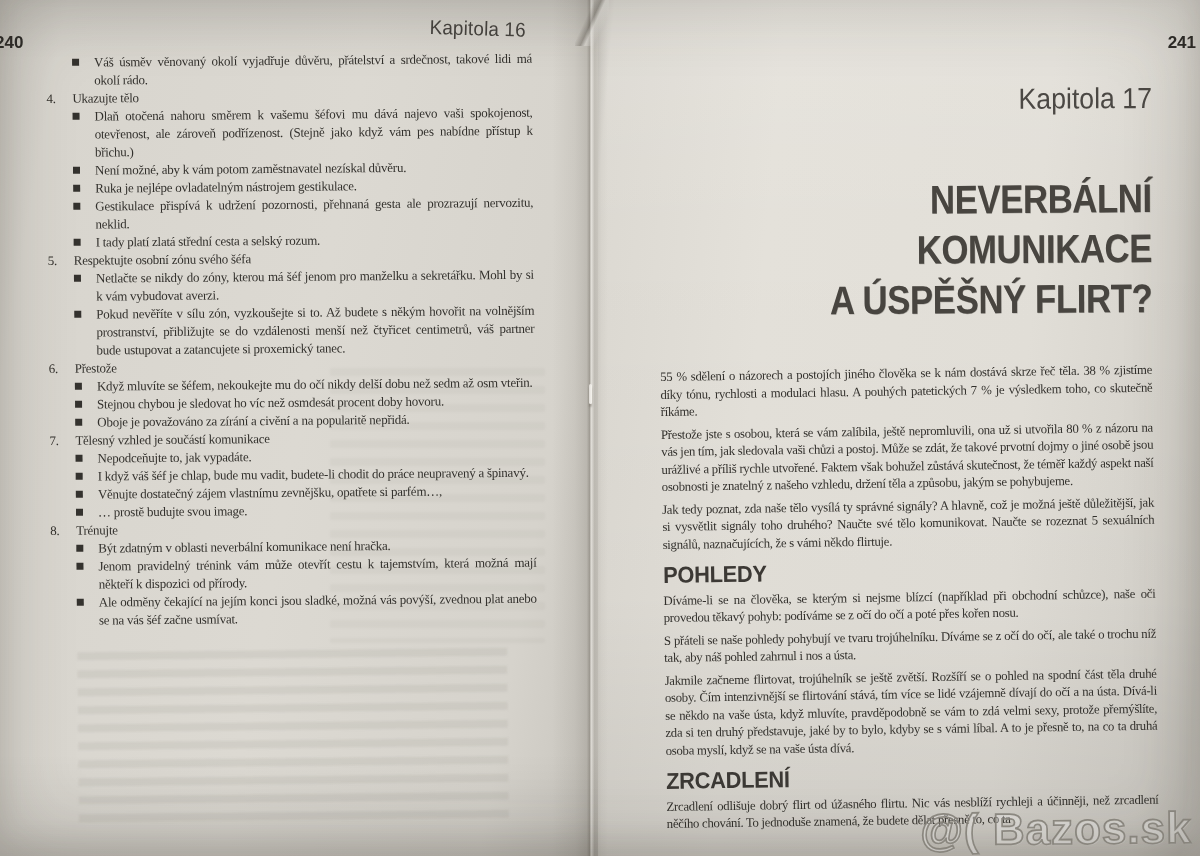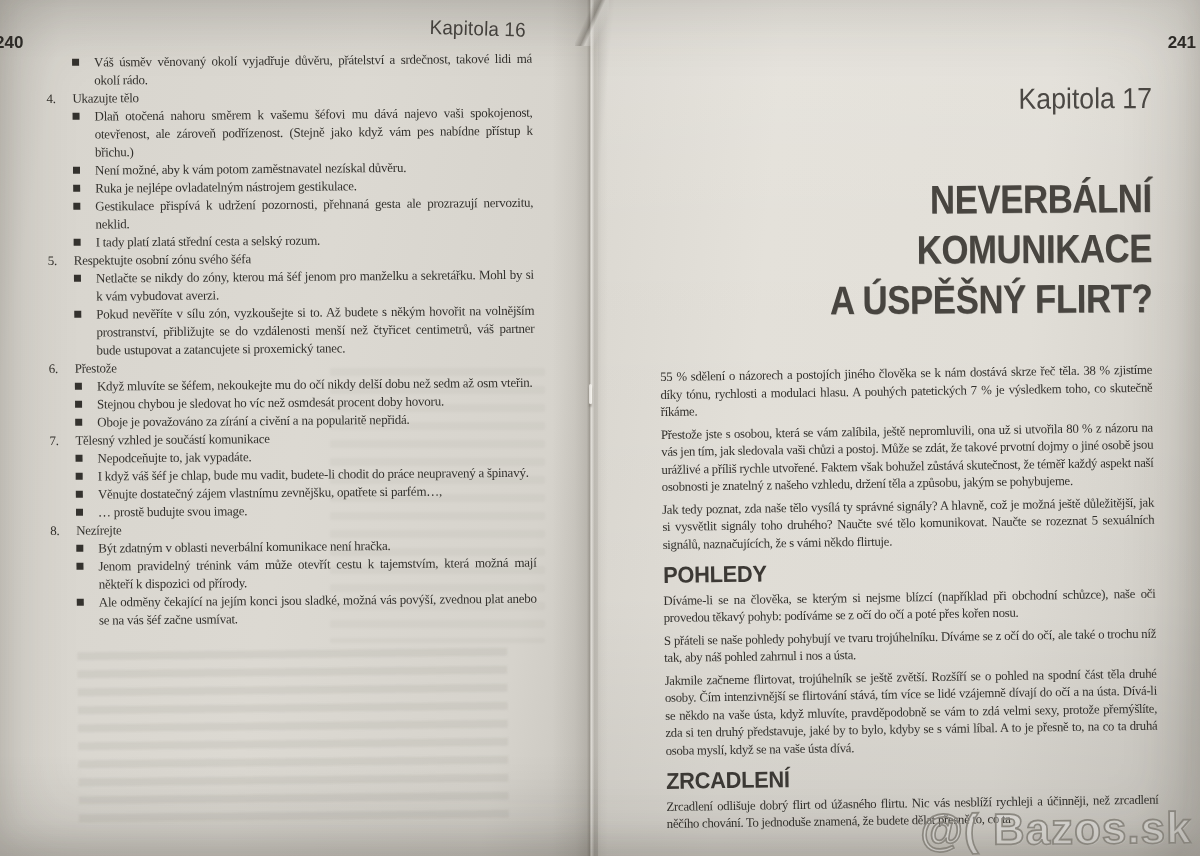--- a/index.html
+++ b/index.html
@@ -170,21 +170,21 @@
           <span class="btxt">I když váš šéf je chlap, bude mu vadit, budete-li chodit do práce neupravený a špinavý.</span>
         </div>
         <div class="bullet">
           <span class="sq"></span>
           <span class="btxt">Věnujte dostatečný zájem vlastnímu zevnějšku, opatřete si parfém…,</span>
         </div>
         <div class="bullet">
           <span class="sq"></span>
           <span class="btxt">… prostě budujte svou image.</span>
         </div>
-        <div class="item-head"><span class="num">8.</span><span class="ititle">Nezírejte</span></div>
+        <div class="item-head"><span class="num">8.</span><span class="ititle">Trénujte</span></div>
         <div class="bullet">
           <span class="sq"></span>
           <span class="btxt">Být zdatným v oblasti neverbální komunikace není hračka.</span>
         </div>
         <div class="bullet">
           <span class="sq"></span>
           <span class="btxt">Jenom pravidelný trénink vám může otevřít cestu k tajemstvím, která možná mají někteří k dispozici od přírody.</span>
         </div>
         <div class="bullet">
           <span class="sq"></span>

